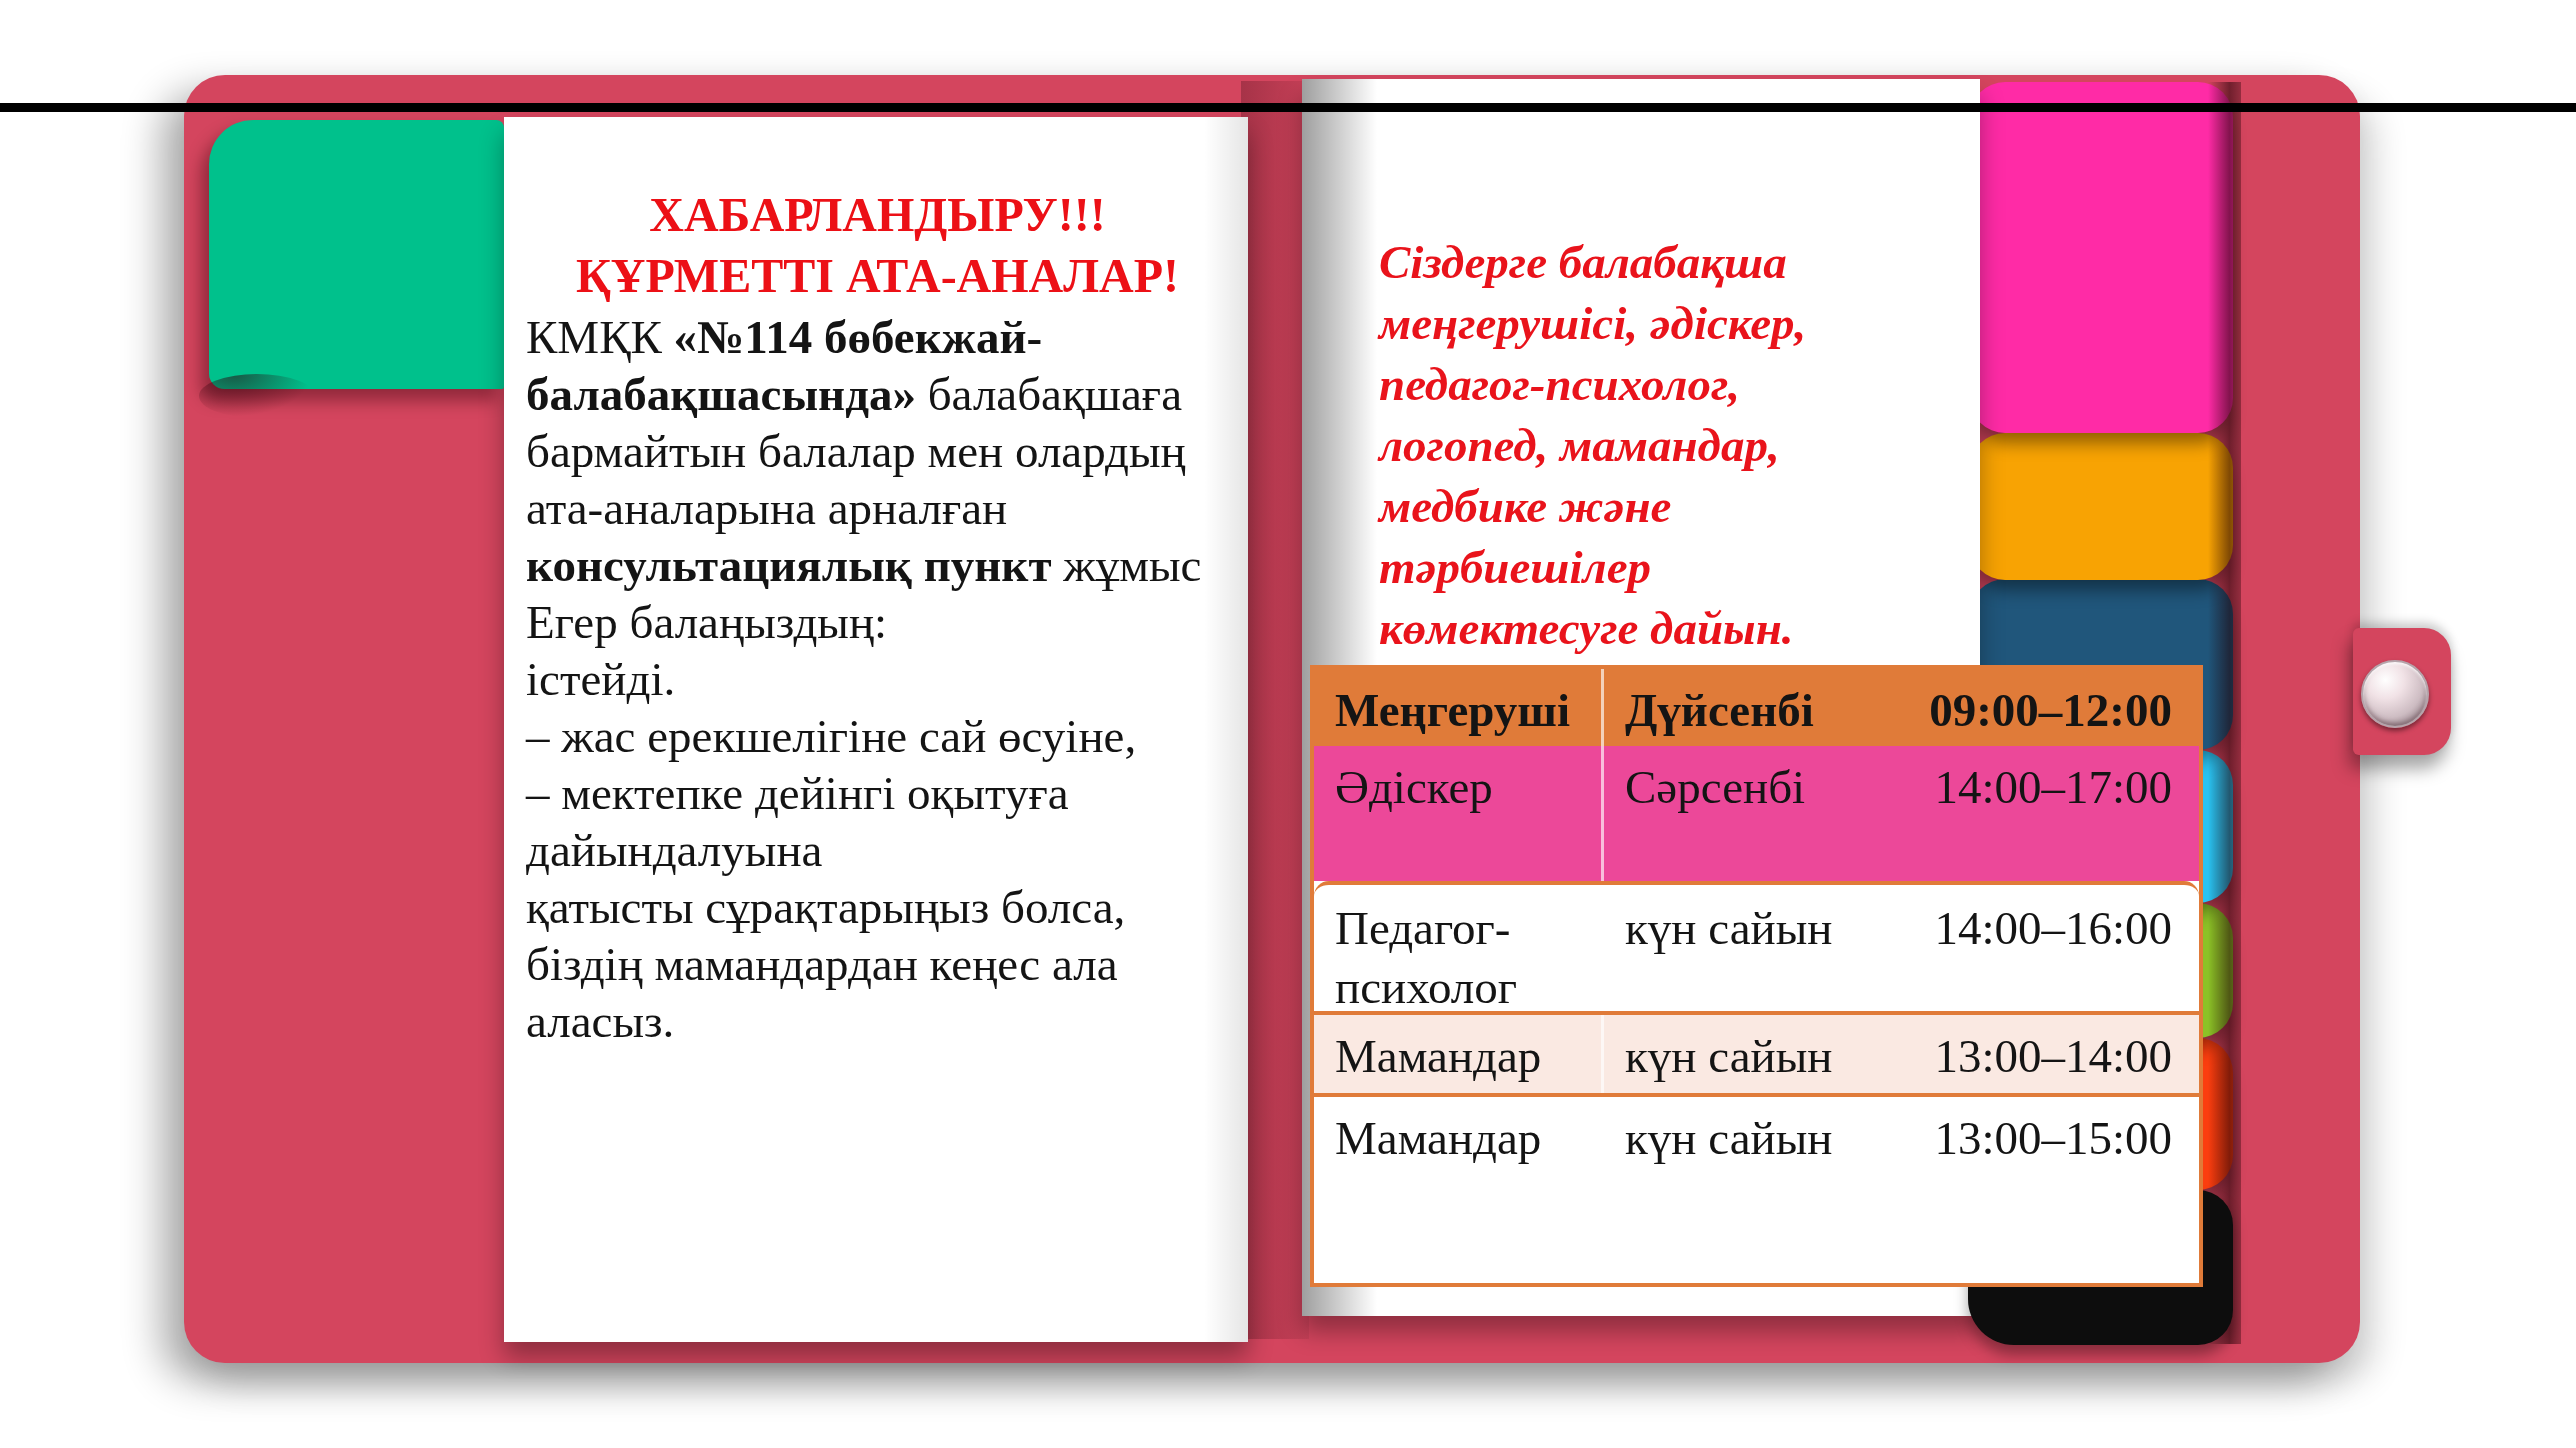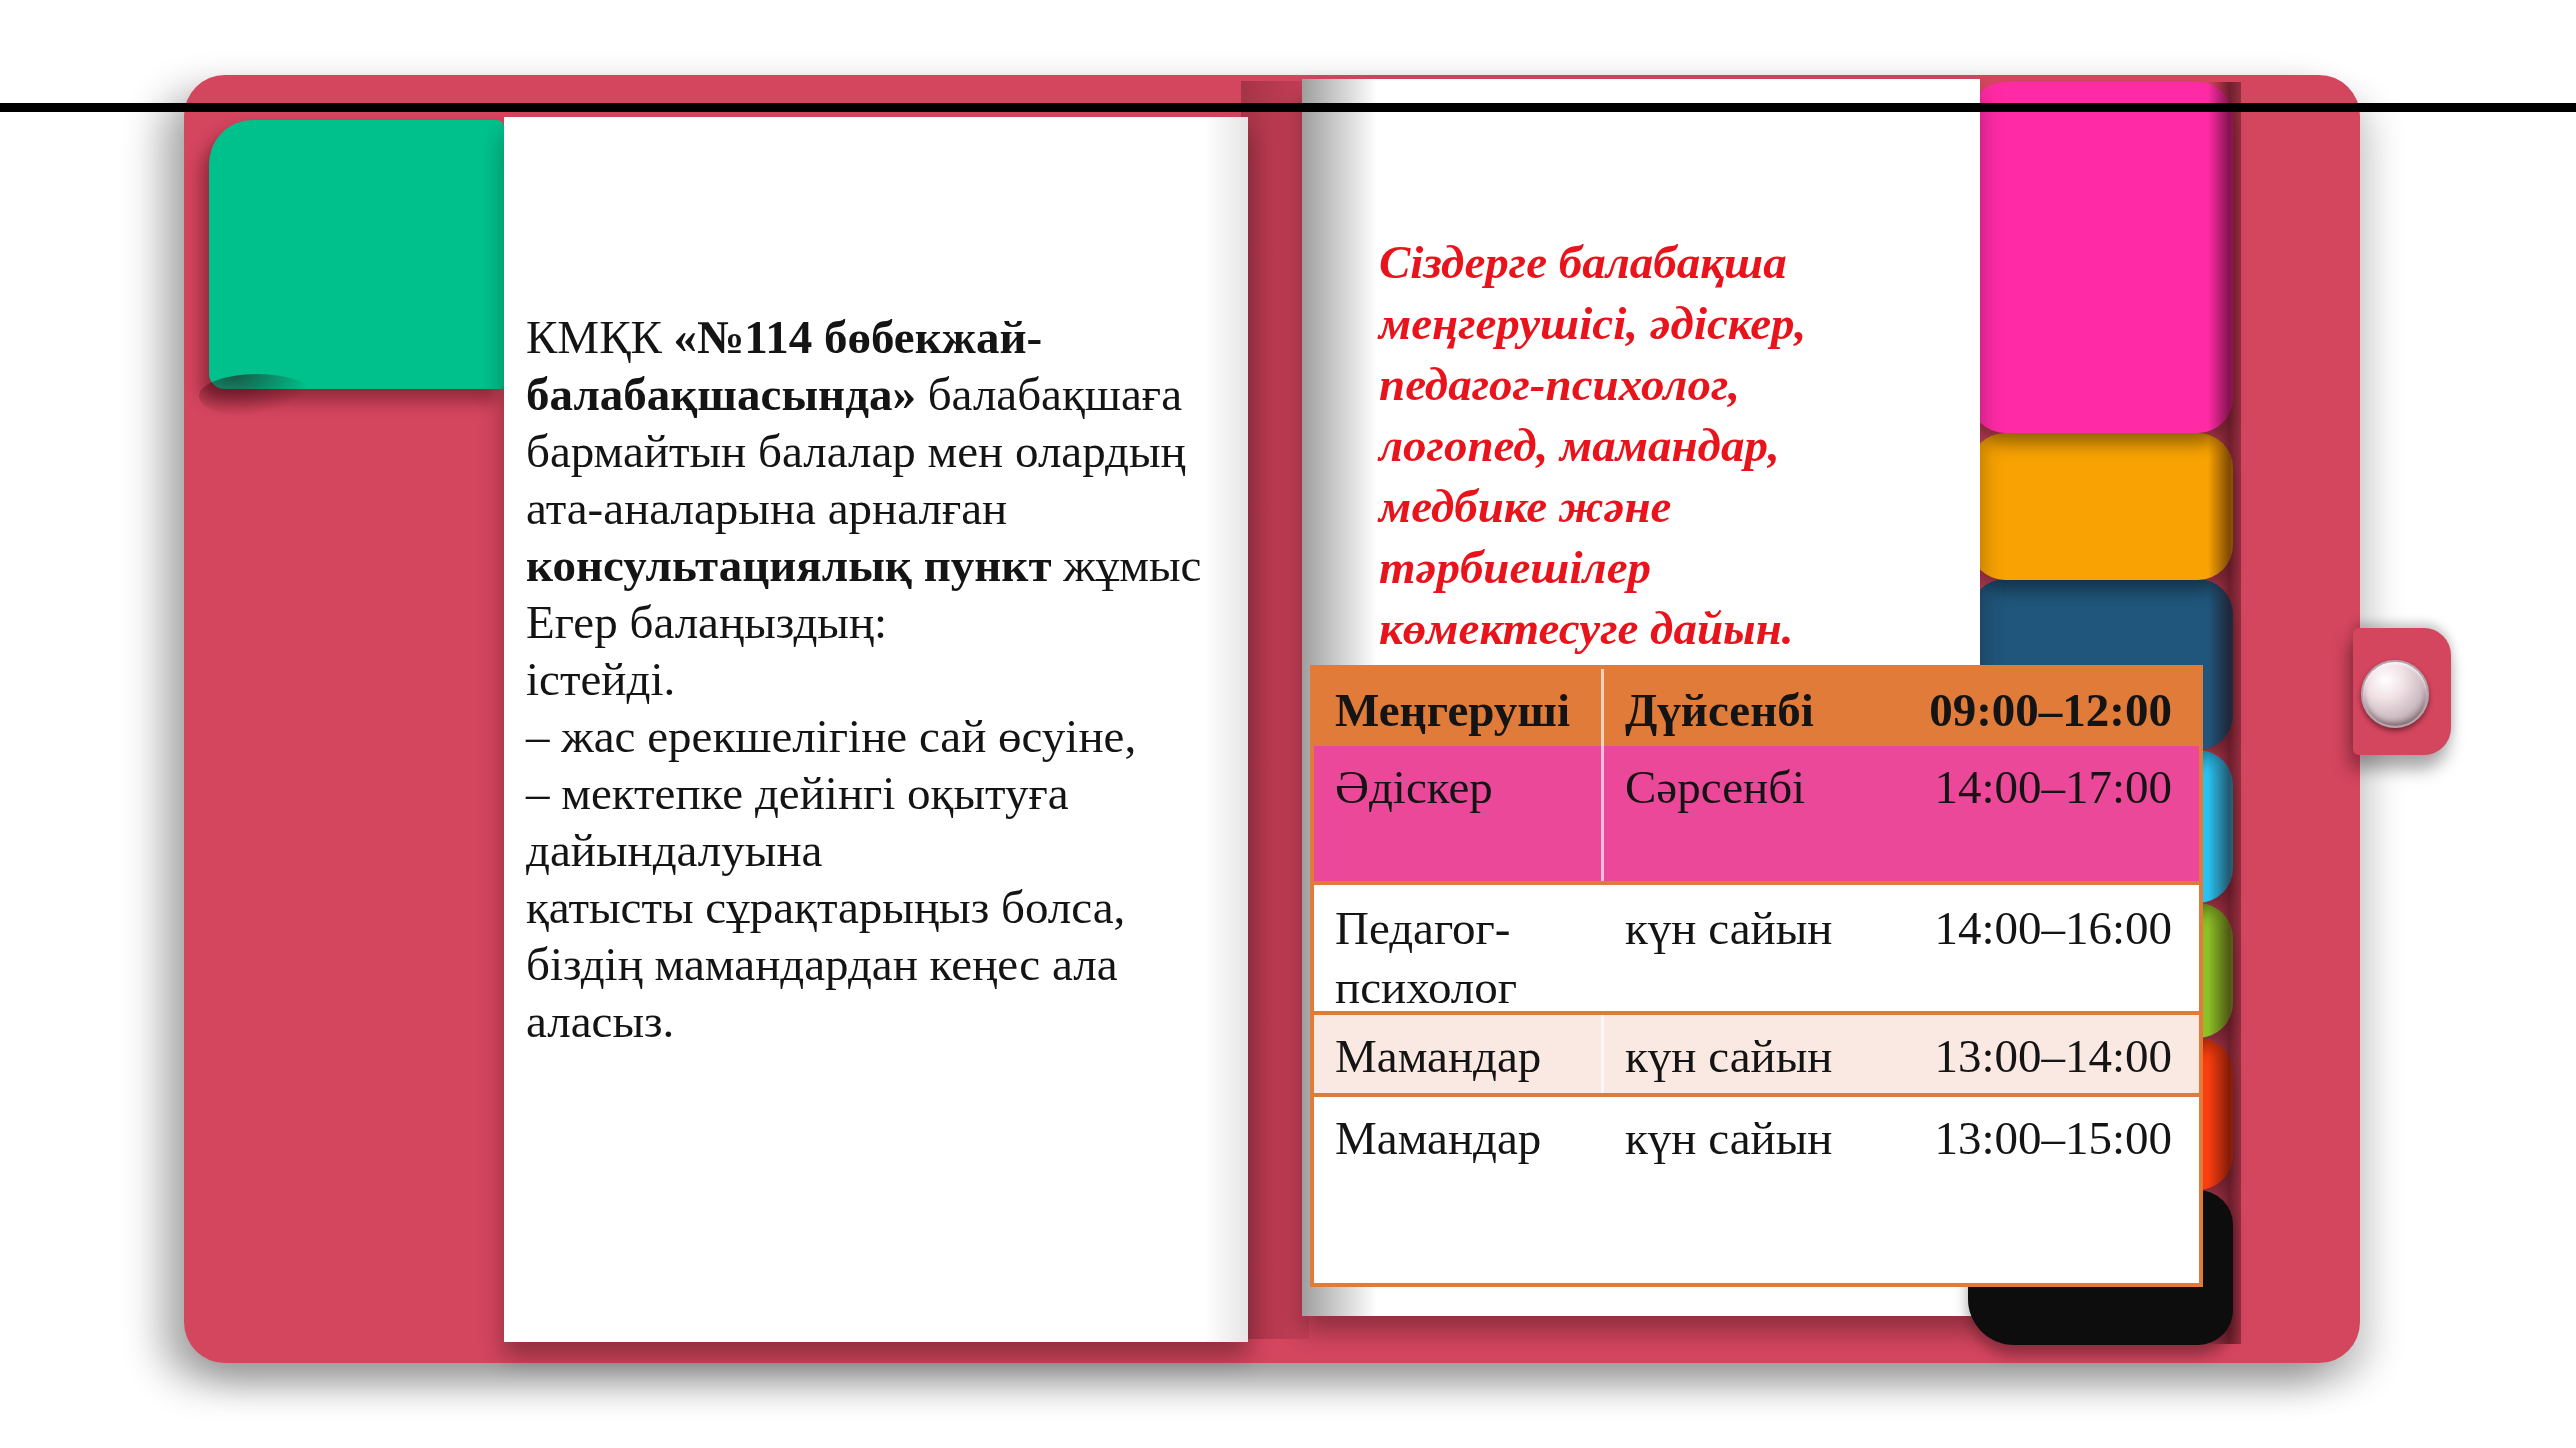--- a/index.html
+++ b/index.html
@@ -80,21 +80,21 @@
   
   .sched{position:absolute;left:1310px;top:665px;width:893px;height:622px;z-index:5;
        box-sizing:border-box;border:4.8px solid #E07B39;background:#fff;
        display:flex;flex-direction:column;font-size:47px;color:#141414;}
   .srow{box-sizing:border-box;display:grid;grid-template-columns:290px 290px 1fr;flex:0 0 auto;}
   .srow .c{box-sizing:border-box;padding:13.5px 0 0 21px;}
   .srow .c1{border-right:3.9px solid rgba(255,255,255,.65);}
   .srow .c3{text-align:right;padding-right:27px;}
   .srow-header{height:77px;background:#E07B39;font-weight:bold;}
   .srow-0{height:135px;background:#ec4899;}
-  .srow-1{height:130px;background:#ffffff;border-top:4.8px solid #E07B39;line-height:59px;}
+  .srow-1{height:130px;background:#ffffff;border-top:4.8px solid #E07B39;line-height:59px;border-radius:15px;}
   .srow-2{height:82px;background:#FAE9E2;border-top:4.8px solid #E07B39;}
   .srow-3{height:143px;background:#ffffff;border-top:4.8px solid #E07B39;}
 </style>
 </head>
 <body>
 
 <div class="stage">
 
   <div class="cover" style="background: rgb(212, 69, 94);"></div>
 
@@ -109,20 +109,24 @@
       <div class="tab tab-5" style="background: rgb(251, 62, 15);"></div>
     </div>
   <div class="tab-black" id="tab-black" style="background: rgb(13, 13, 13);"></div>
   <div class="fold-shadow"></div>
 
   <div class="green-tab" style="background: rgb(0, 193, 140);"></div>
 
   <div class="page left-page"></div>
   <div class="page right-page"></div>
 
+  <div class="lp-title" style="color: rgb(236, 16, 22);">
+    <div>ХАБАРЛАНДЫРУ!!!</div>
+    <div>ҚҰРМЕТТІ АТА-АНАЛАР!</div>
+  </div>
 
   <div class="lp-body" id="lp-body">
       <div class="line"><span>КМҚК </span><b>«№114 бөбекжай-</b></div>
       <div class="line"><b>балабақшасында»</b><span> балабақшаға</span></div>
       <div class="line"><span>бармайтын балалар мен олардың</span></div>
       <div class="line"><span>ата-аналарына арналған</span></div>
       <div class="line"><b>консультациялық пункт</b><span> жұмыс</span></div>
       <div class="line"><span>Егер балаңыздың:</span></div>
       <div class="line"><span>істейді.</span></div>
       <div class="line"><span>– жас ерекшелігіне сай өсуіне,</span></div>

